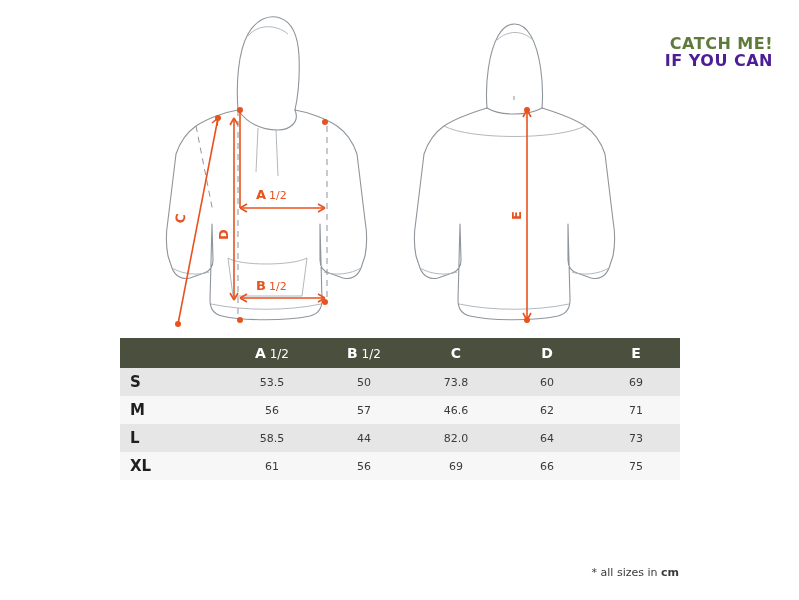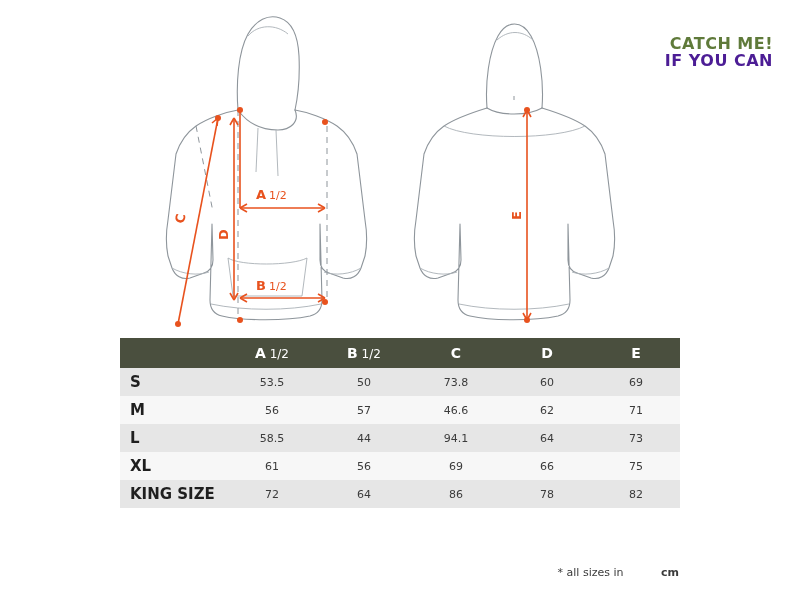--- a/index.html
+++ b/index.html
@@ -101,21 +101,21 @@
   .size-table col.c5 { width: 88px; }
 
   .footnote {
     position: absolute;
     right: 120px;
     top: 566px;
     font-size: 11px;
     color: #3b3b3b;
     font-family: "DejaVu Sans", sans-serif;
   }
-  .footnote b { font-weight: bold; margin-left: 34px; }
+  .footnote b { font-weight: bold; }
 
   
   .garment {
     fill: none;
     stroke: #8e959b;
     stroke-width: 1.1;
     stroke-linejoin: round;
     stroke-linecap: round;
   }
   .garment-thin {
@@ -329,40 +329,32 @@
         <td>56</td>
         <td>57</td>
         <td>46.6</td>
         <td>62</td>
         <td>71</td>
       </tr>
       <tr class="odd">
         <td class="rowhead">L</td>
         <td>58.5</td>
         <td>44</td>
-        <td>94.1</td>
+        <td>82.0</td>
         <td>64</td>
         <td>73</td>
       </tr>
       <tr class="even">
         <td class="rowhead">XL</td>
         <td>61</td>
         <td>56</td>
         <td>69</td>
         <td>66</td>
         <td>75</td>
       </tr>
-      <tr class="odd">
-        <td class="rowhead">KING SIZE</td>
-        <td>72</td>
-        <td>64</td>
-        <td>86</td>
-        <td>78</td>
-        <td>82</td>
-      </tr>
     </tbody>
   </table>
 
   <div class="footnote">
     <span>* all sizes in </span><b>cm</b>
   </div>
 
 </div>
 
 </body></html>

